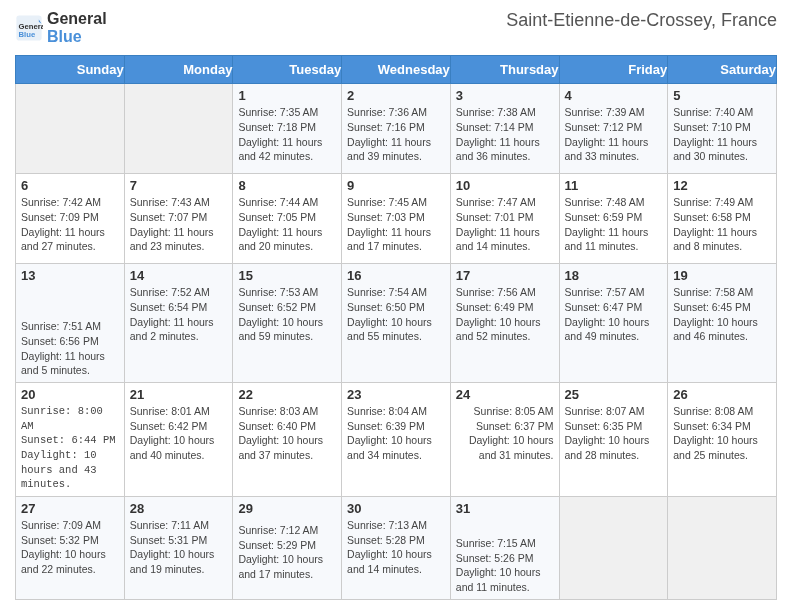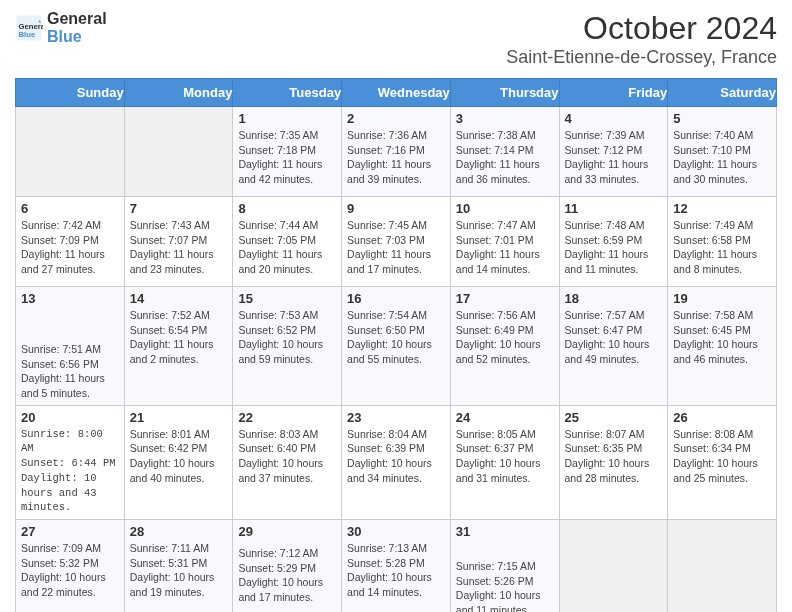--- a/index.html
+++ b/index.html
@@ -86,21 +86,20 @@
       <text x="5" y="22" font-size="11" font-weight="bold" fill="#333" font-family="Arial">General</text>
       <text x="5" y="33" font-size="11" font-weight="bold" fill="#4a90d9" font-family="Arial">Blue</text>
       <polygon points="34,8 38,14 34,11" fill="#4a90d9"></polygon>
     </svg>
     <div>
       <div style="font-size:16px;font-weight:bold;color:#333;line-height:1.1;">General</div>
       <div style="font-size:16px;font-weight:bold;color:#4a90d9;line-height:1.1;">Blue</div>
     </div>
   </div>
   <div class="title-block">
-    <div class="month-title">October 2024</div>
     <div class="subtitle">Saint-Etienne-de-Crossey, France</div>
   </div>
 </div>
 
 <table>
   <thead>
     <tr id="days-header">
         <th>Sunday</th>
         <th>Monday</th>
         <th>Tuesday</th>
@@ -253,21 +252,21 @@
 Daylight: 10 hours and 37 minutes.</div>
         </td>
         <td>
           <div class="day-number">23</div>
           <div class="day-info" style="white-space: pre-line;">Sunrise: 8:04 AM
 Sunset: 6:39 PM
 Daylight: 10 hours and 34 minutes.</div>
         </td>
         <td>
           <div class="day-number">24</div>
-          <div class="day-info" style="white-space: pre-line;">Sunrise: 8:05 AM
+          <div class="day-info" style="white-space: pre-line; text-align: right;">Sunrise: 8:05 AM
 Sunset: 6:37 PM
 Daylight: 10 hours and 31 minutes.</div>
         </td>
         <td>
           <div class="day-number">25</div>
           <div class="day-info" style="white-space: pre-line;">Sunrise: 8:07 AM
 Sunset: 6:35 PM
 Daylight: 10 hours and 28 minutes.</div>
         </td>
         <td>

